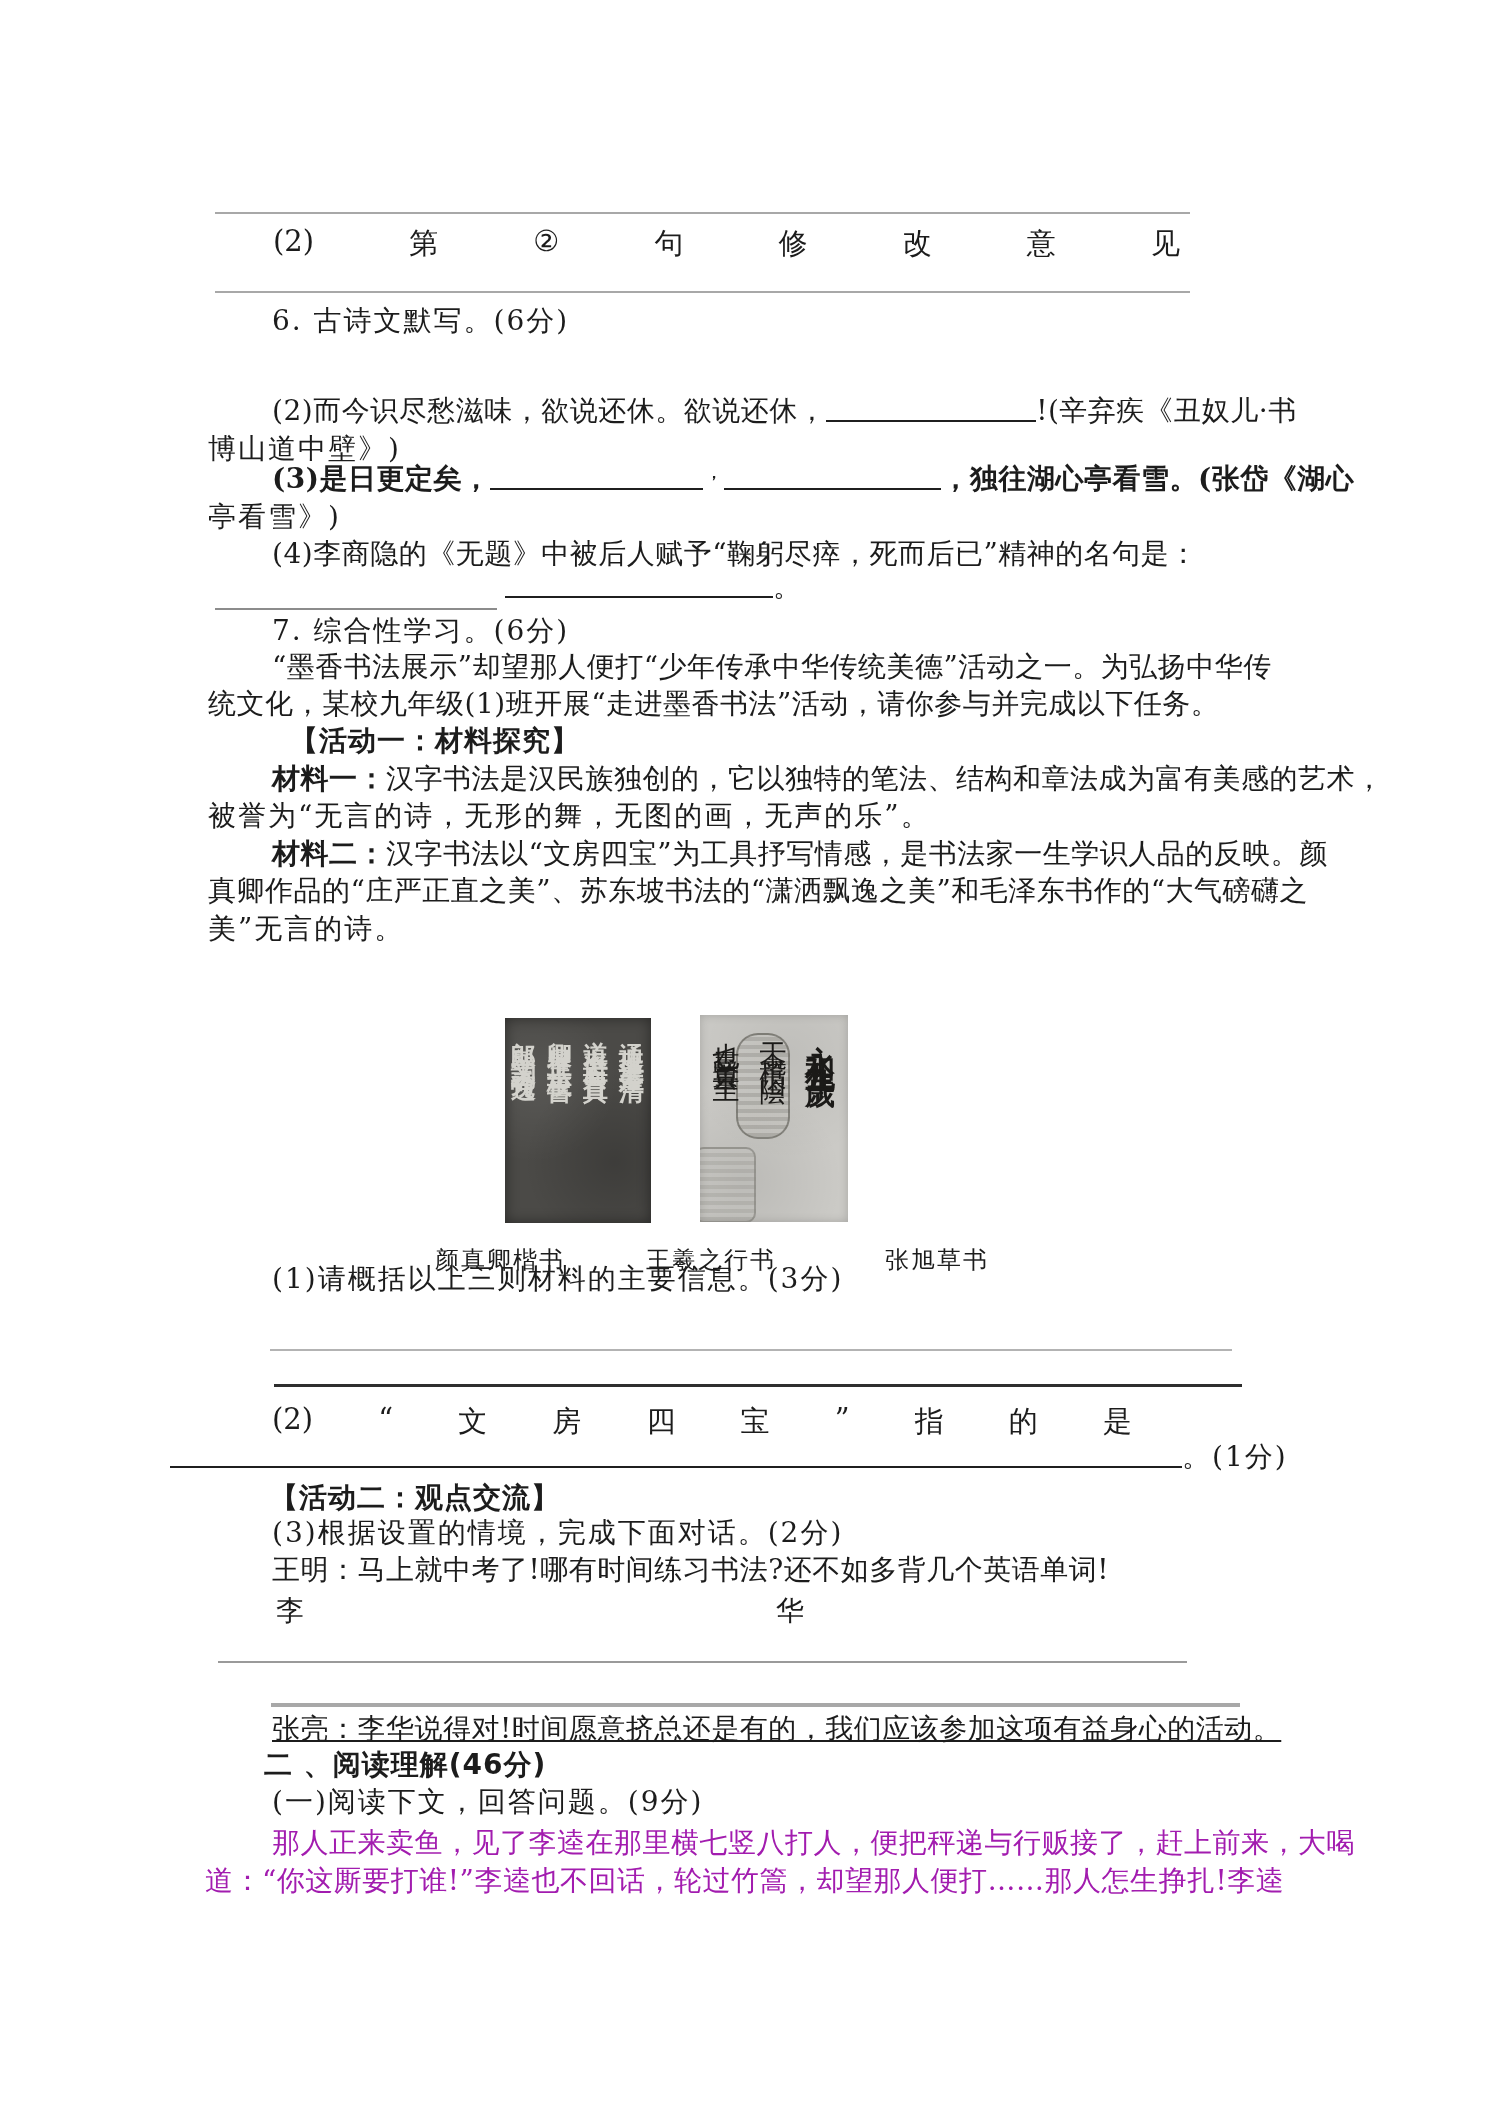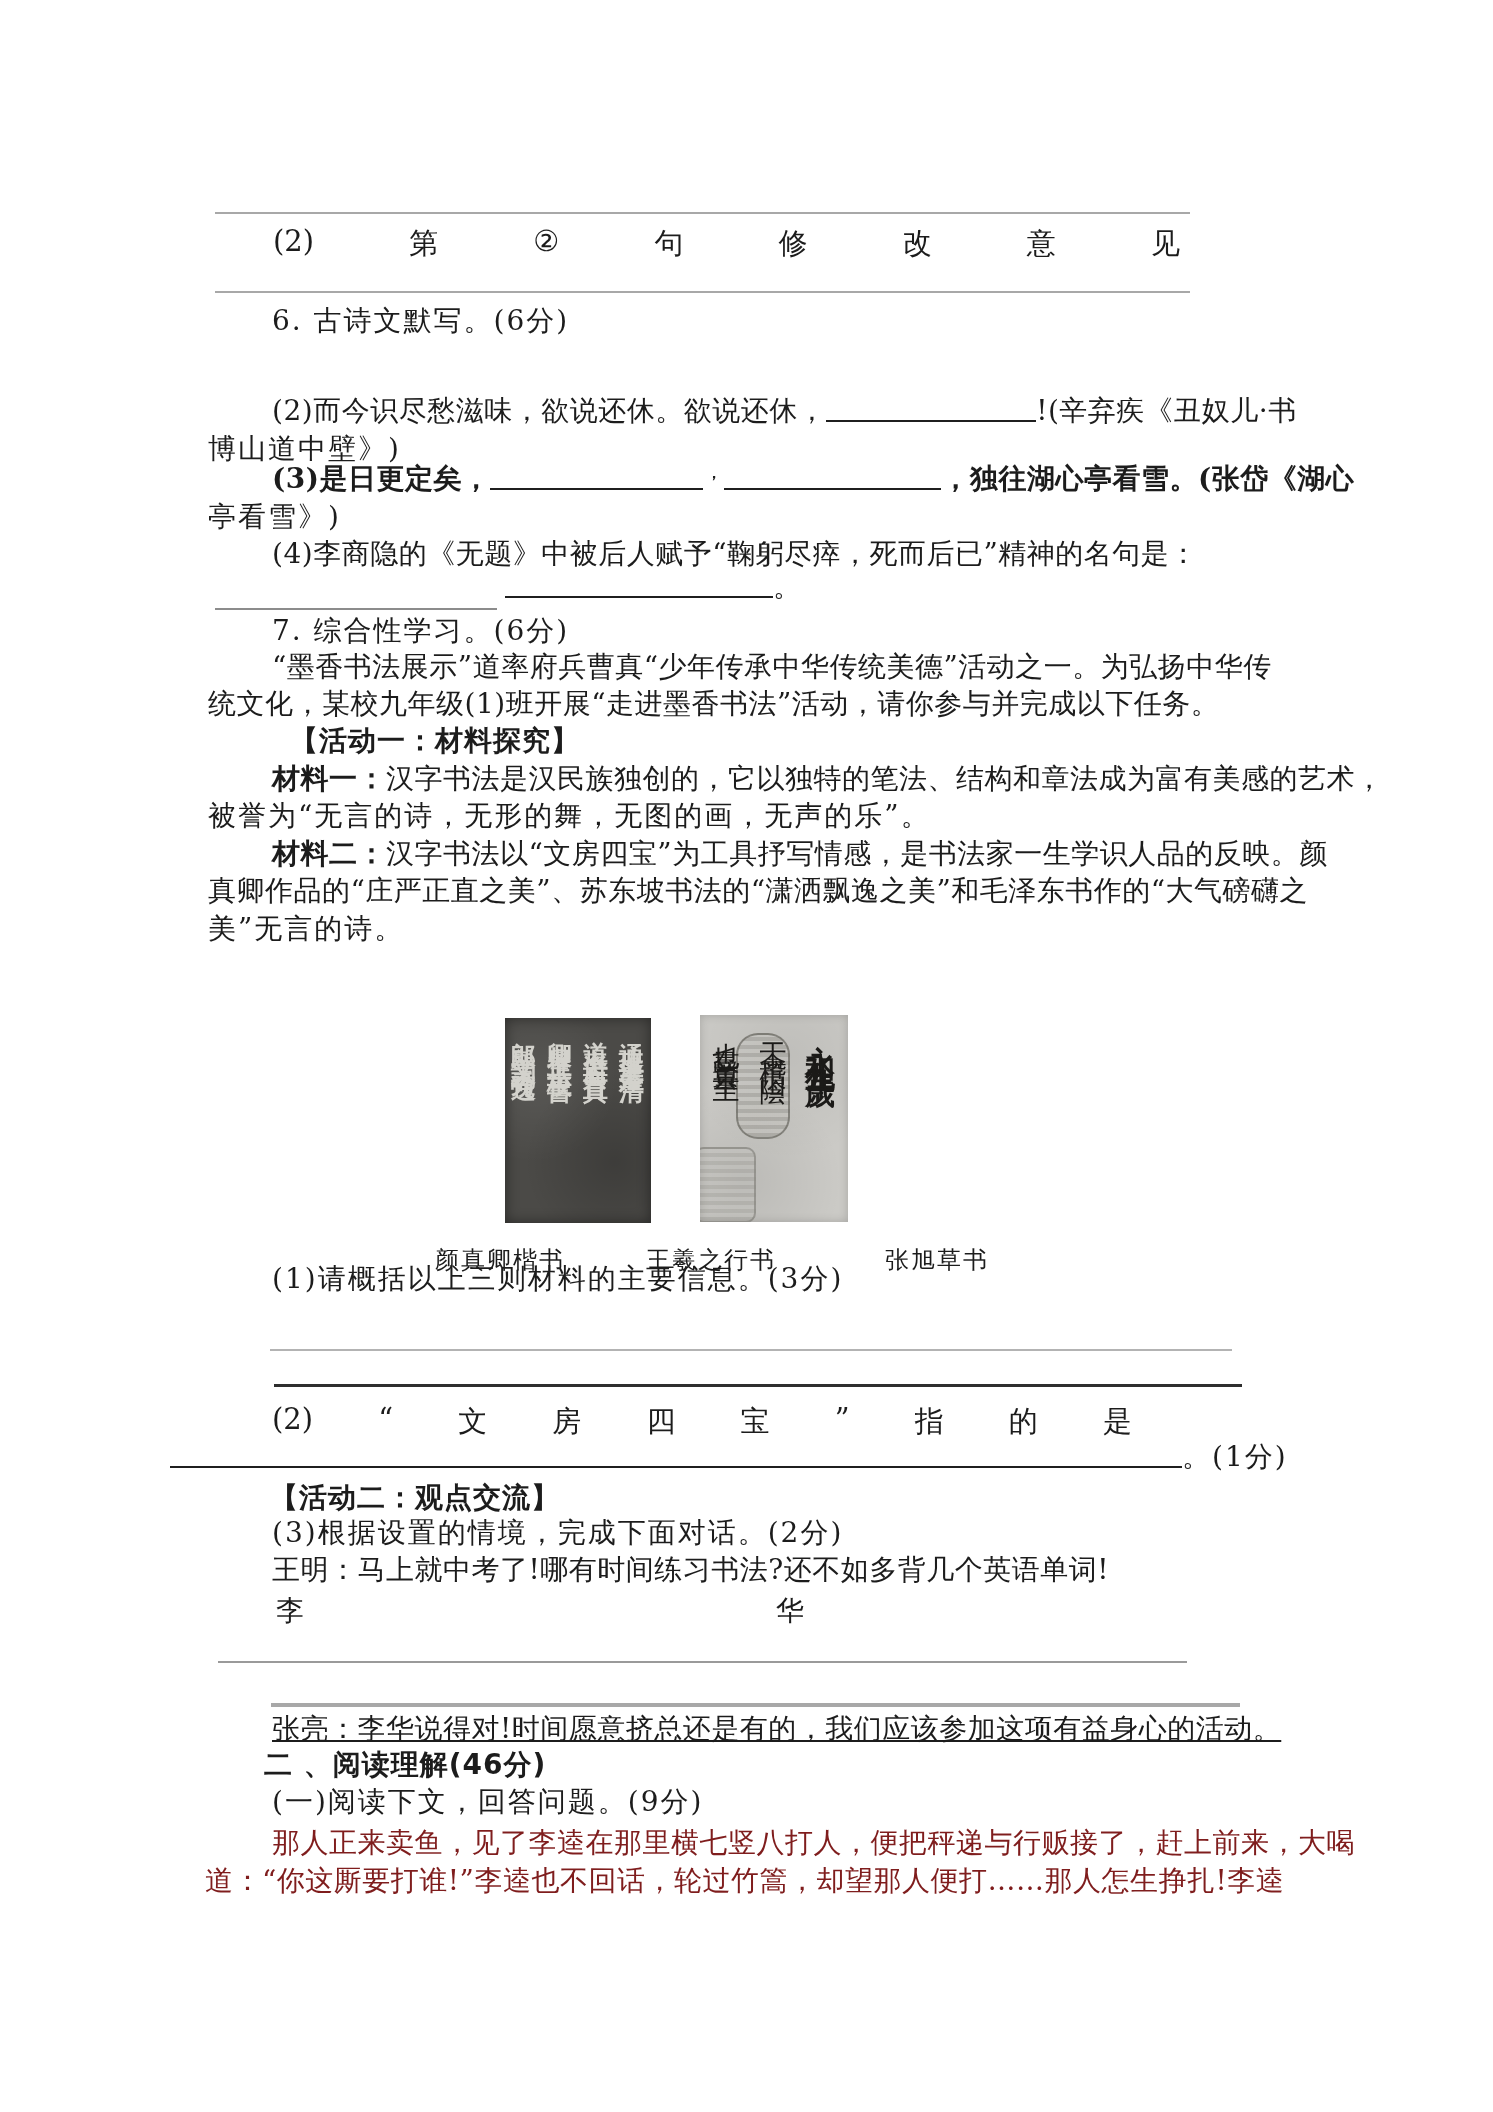--- a/index.html
+++ b/index.html
@@ -8,21 +8,21 @@
     background:#ffffff; overflow:hidden;
     font-family:"DejaVu Serif","Liberation Serif",serif;
     color:#1c1c1c;
   }
   .row { position:absolute; white-space:nowrap; font-size:28px; letter-spacing:2px; line-height:34px; }
   .row.long { letter-spacing:0.5px; }
   .rule { position:absolute; border:0; margin:0; padding:0; }
   .u { display:inline-block; border-bottom:2px solid #1f1f1f; height:12px; transform:translateY(2px); }
   .bold-hei { font-family:"DejaVu Sans","Liberation Sans",sans-serif; font-weight:700; letter-spacing:1px; }
   .mat-label { font-family:Liberation Sans, sans-serif; font-weight:700; }
-  .kai { font-size:28px; letter-spacing:1px; color:#7f1d1d; }
+  .kai { font-size:28px; letter-spacing:1px; color:#a21caf; }
   .spread { position:absolute; display:flex; justify-content:space-between; font-size:29px; }
   .small-mark { font-size:15px; position:relative; top:-10px; margin:0 3px; letter-spacing:0; }
 
   
   .plate { position:absolute; overflow:hidden; }
   .plate-kaishu {
     left:505px; top:1018px; width:146px; height:205px;
     background:
       radial-gradient(circle at 20% 30%, rgba(255,255,255,0.08), transparent 45%),
       radial-gradient(circle at 75% 70%, rgba(0,0,0,0.18), transparent 50%),
@@ -85,21 +85,21 @@
   </div>
   <div class="row" style="left:208px; top:500px;">亭看雪》)</div>
 
   <div class="row long" style="left:272px; top:537px;">(4)李商隐的《无题》中被后人赋予“鞠躬尽瘁，死而后已”精神的名句是：</div>
   <div class="row" style="left:505px; top:570px;">
     <span class="u" style="width:268px;"></span><span>。</span>
   </div>
   <hr class="rule" style="left:215px; top:608px; width:282px; border-top:2px solid #8c8c8c;">
 
   <div class="row" style="left:272px; top:614px;">7. 综合性学习。(6分)</div>
-  <div class="row long" style="left:272px; top:650px;">“墨香书法展示”道率府兵曹真“少年传承中华传统美德”活动之一。为弘扬中华传</div>
+  <div class="row long" style="left:272px; top:650px;">“墨香书法展示”却望那人便打“少年传承中华传统美德”活动之一。为弘扬中华传</div>
   <div class="row long" style="left:208px; top:687px;">统文化，某校九年级(1)班开展“走进墨香书法”活动，请你参与并完成以下任务。</div>
 
   <div class="row bold-hei" style="left:270px; top:724px;margin-left:20px;">【活动一：材料探究】</div>
 
   <div class="row long" style="left:272px; top:762px;">
     <span class="mat-label">材料一：</span><span>汉字书法是汉民族独创的，它以独特的笔法、结构和章法成为富有美感的艺术，</span>
   </div>
   <div class="row" style="left:208px; top:799px;">被誉为“无言的诗，无形的舞，无图的画，无声的乐”。</div>
 
   <div class="row long" style="left:272px; top:837px;">

